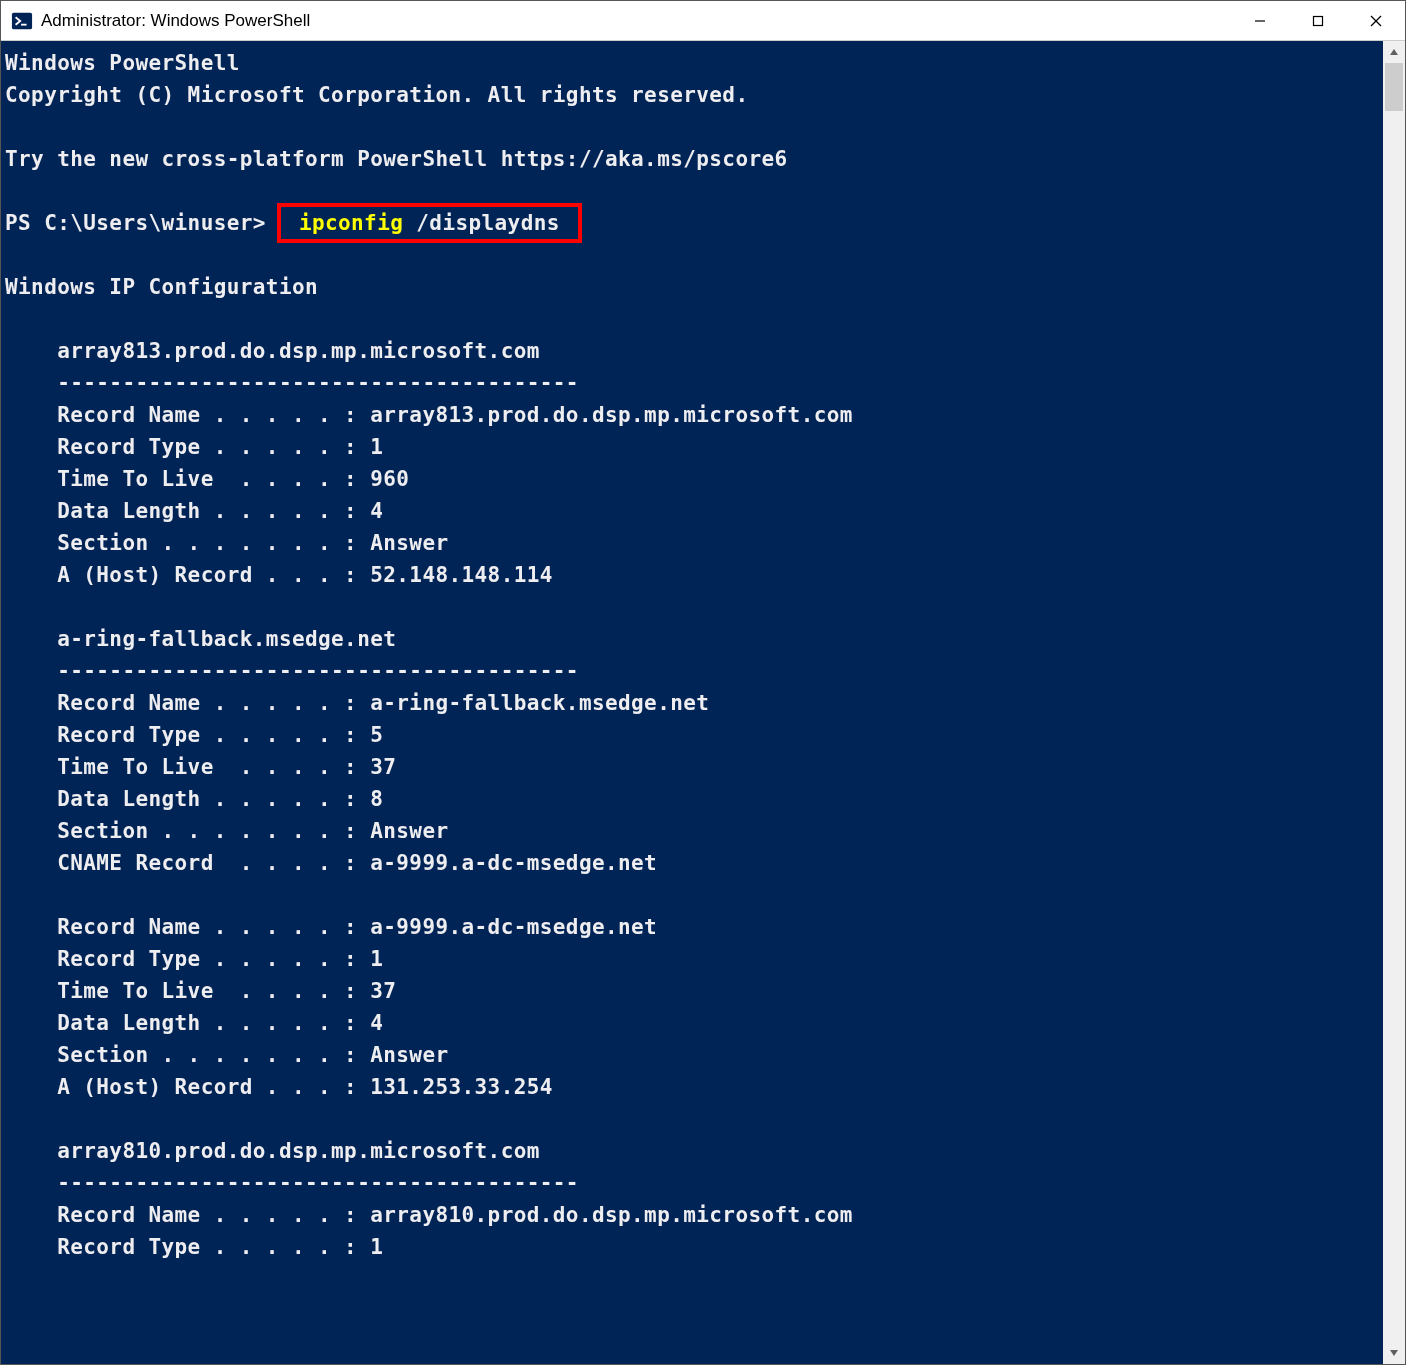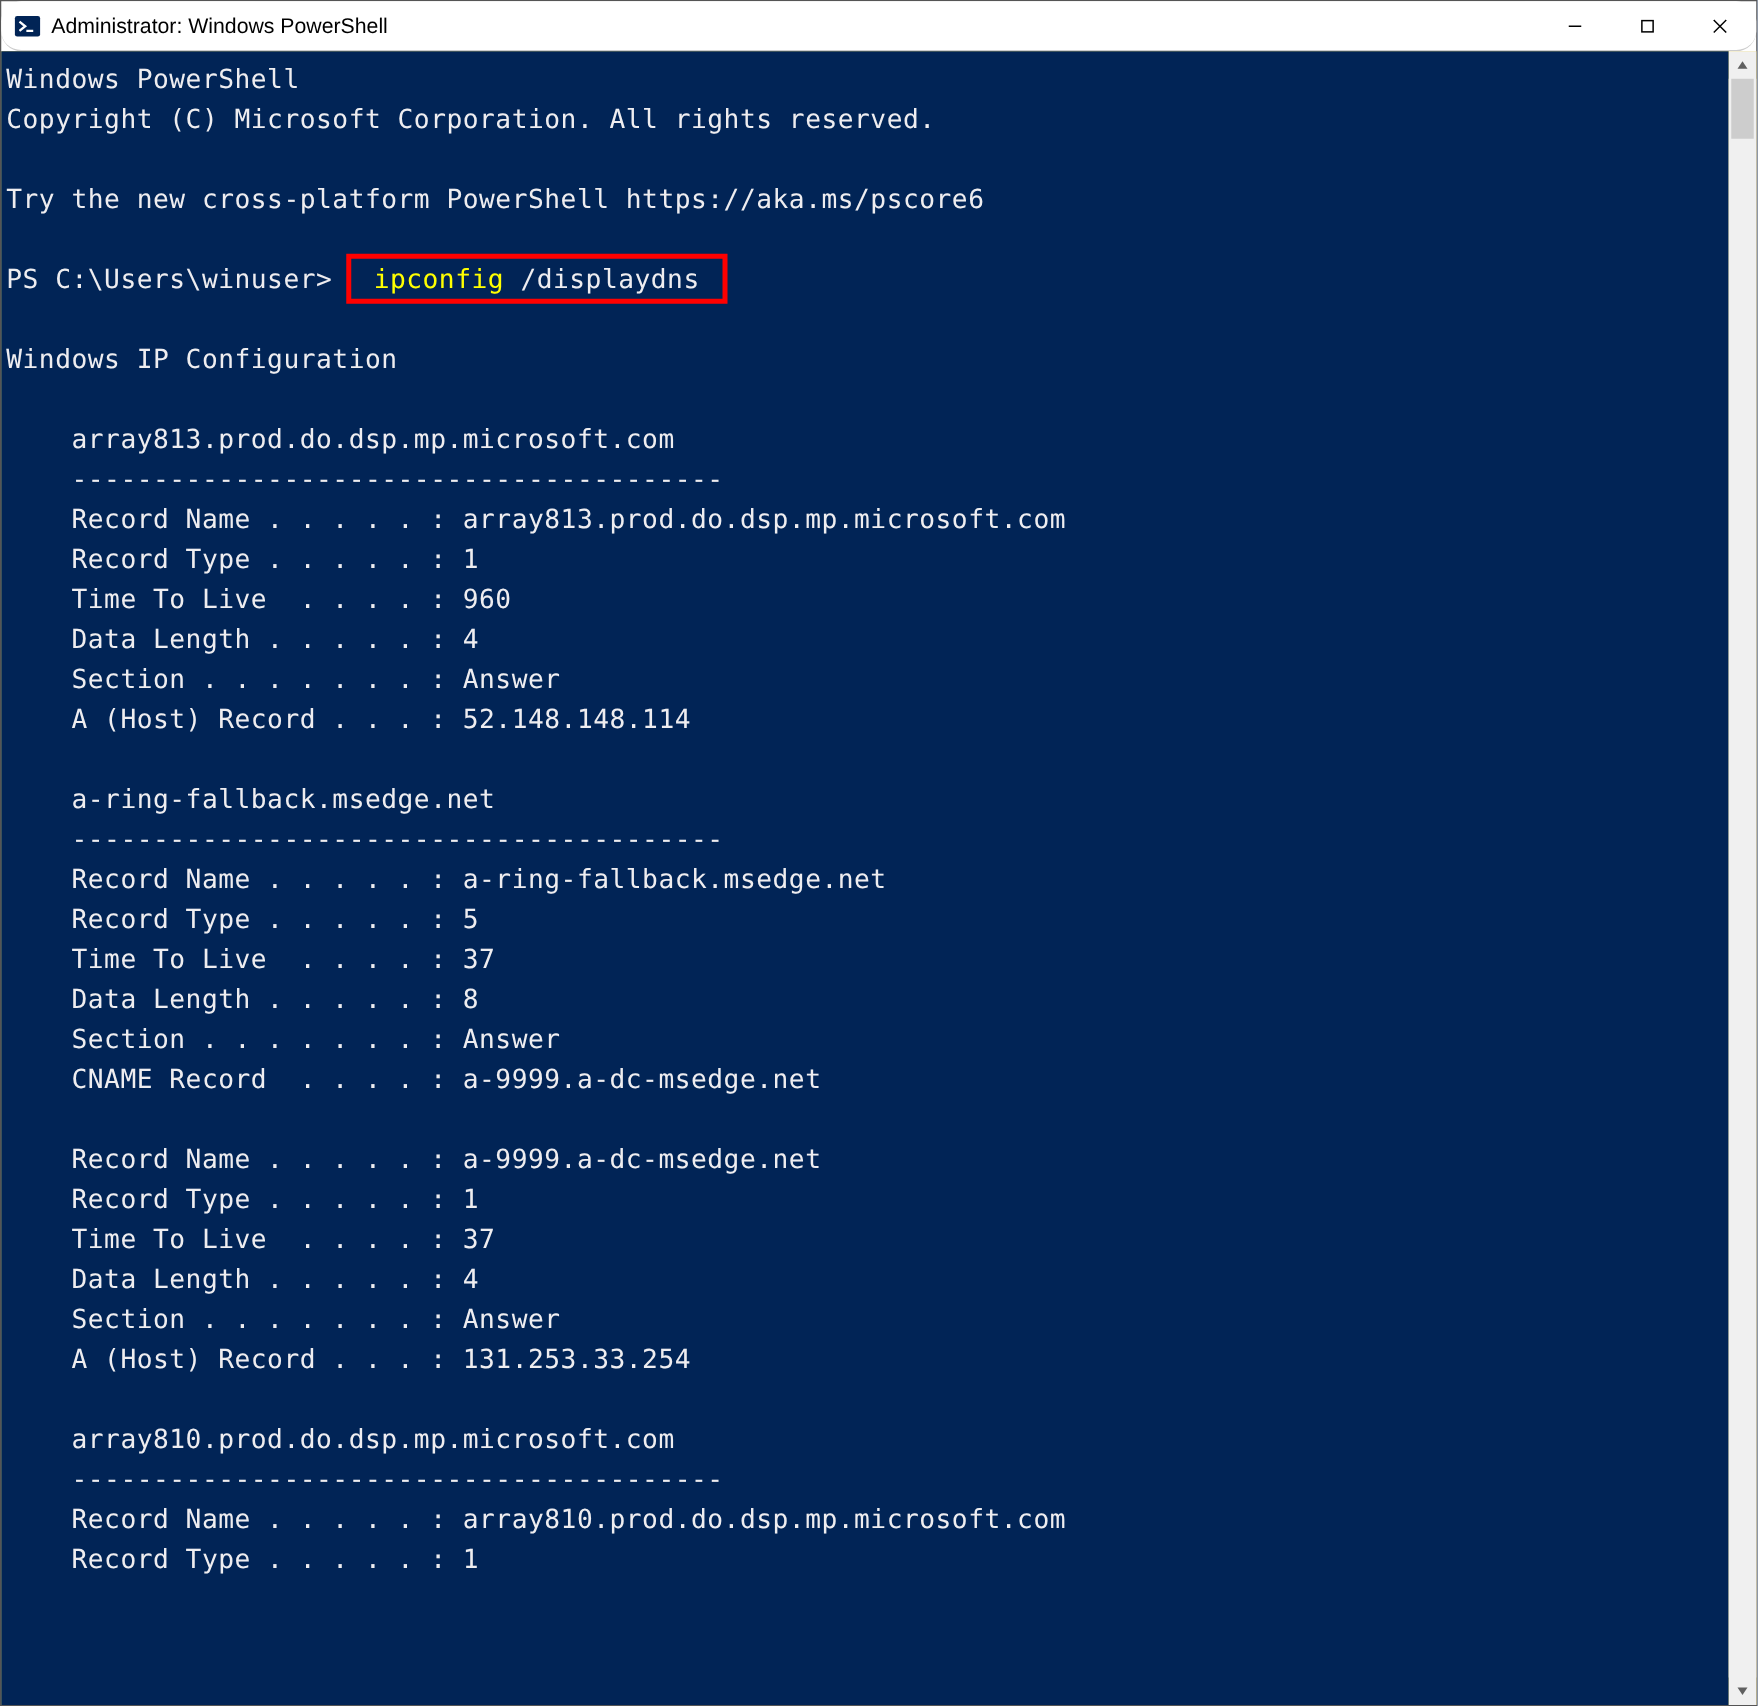--- a/index.html
+++ b/index.html
@@ -1,24 +1,24 @@
 <!DOCTYPE html>
 <html><head>
 <meta charset="utf-8">
 <style>
   * { margin: 0; padding: 0; box-sizing: border-box; }
   html, body { width: 1406px; height: 1365px; overflow: hidden; font-family: "Segoe UI", Arial, sans-serif; background: #fff; }
   .window { width: 1406px; height: 1365px; display: flex; flex-direction: column; border: 1px solid #555; background: #fff; }
-  .titlebar { height: 40px; display: flex; align-items: center; background: #fff; border-bottom: 1px solid #ccc; border-radius: 16px; }
+  .titlebar { height: 40px; display: flex; align-items: center; background: #fff; border-bottom: 1px solid #ccc; }
   .titlebar-icon { width: 22px; height: 22px; margin: 0 8px 0 10px; display: flex; align-items: center; justify-content: center; }
   .titlebar-title { font-size: 17px; color: #000; flex: 0 0 auto; }
   .titlebar-spacer { flex: 1; }
   .titlebar-btn { width: 58px; height: 40px; display: flex; align-items: center; justify-content: center; color: #000; }
   .titlebar-btn svg { width: 14px; height: 14px; }
-  .client { flex: 1; display: flex; background: #fde047; min-height: 0; }
+  .client { flex: 1; display: flex; background: #be185d; min-height: 0; font-weight: bold; }
   .terminal { flex: 1; background: #012456; color: #eeedf0; font-family: Consolas, "Lucida Console", monospace; font-size: 21px; line-height: 32px; padding: 6px 0 0 4px; white-space: pre; overflow: hidden; letter-spacing: 0.4px; }
   .scrollbar { width: 22px; background: #f0f0f0; position: relative; }
   .scroll-up, .scroll-down { height: 22px; display: flex; align-items: center; justify-content: center; color: #606060; }
   .scroll-track { position: absolute; top: 22px; bottom: 22px; left: 0; right: 0; background: #f0f0f0; }
   .scroll-thumb { position: absolute; left: 2px; right: 2px; top: 0; height: 48px; background: #cdcdcd; }
   .hl-box { display: inline-block; border: 4px solid #ff0000; padding: 0 18px; margin: -4px -2px; }
   .hl-yellow { color: #ffff00; }
 </style>
 </head>
 <body>

